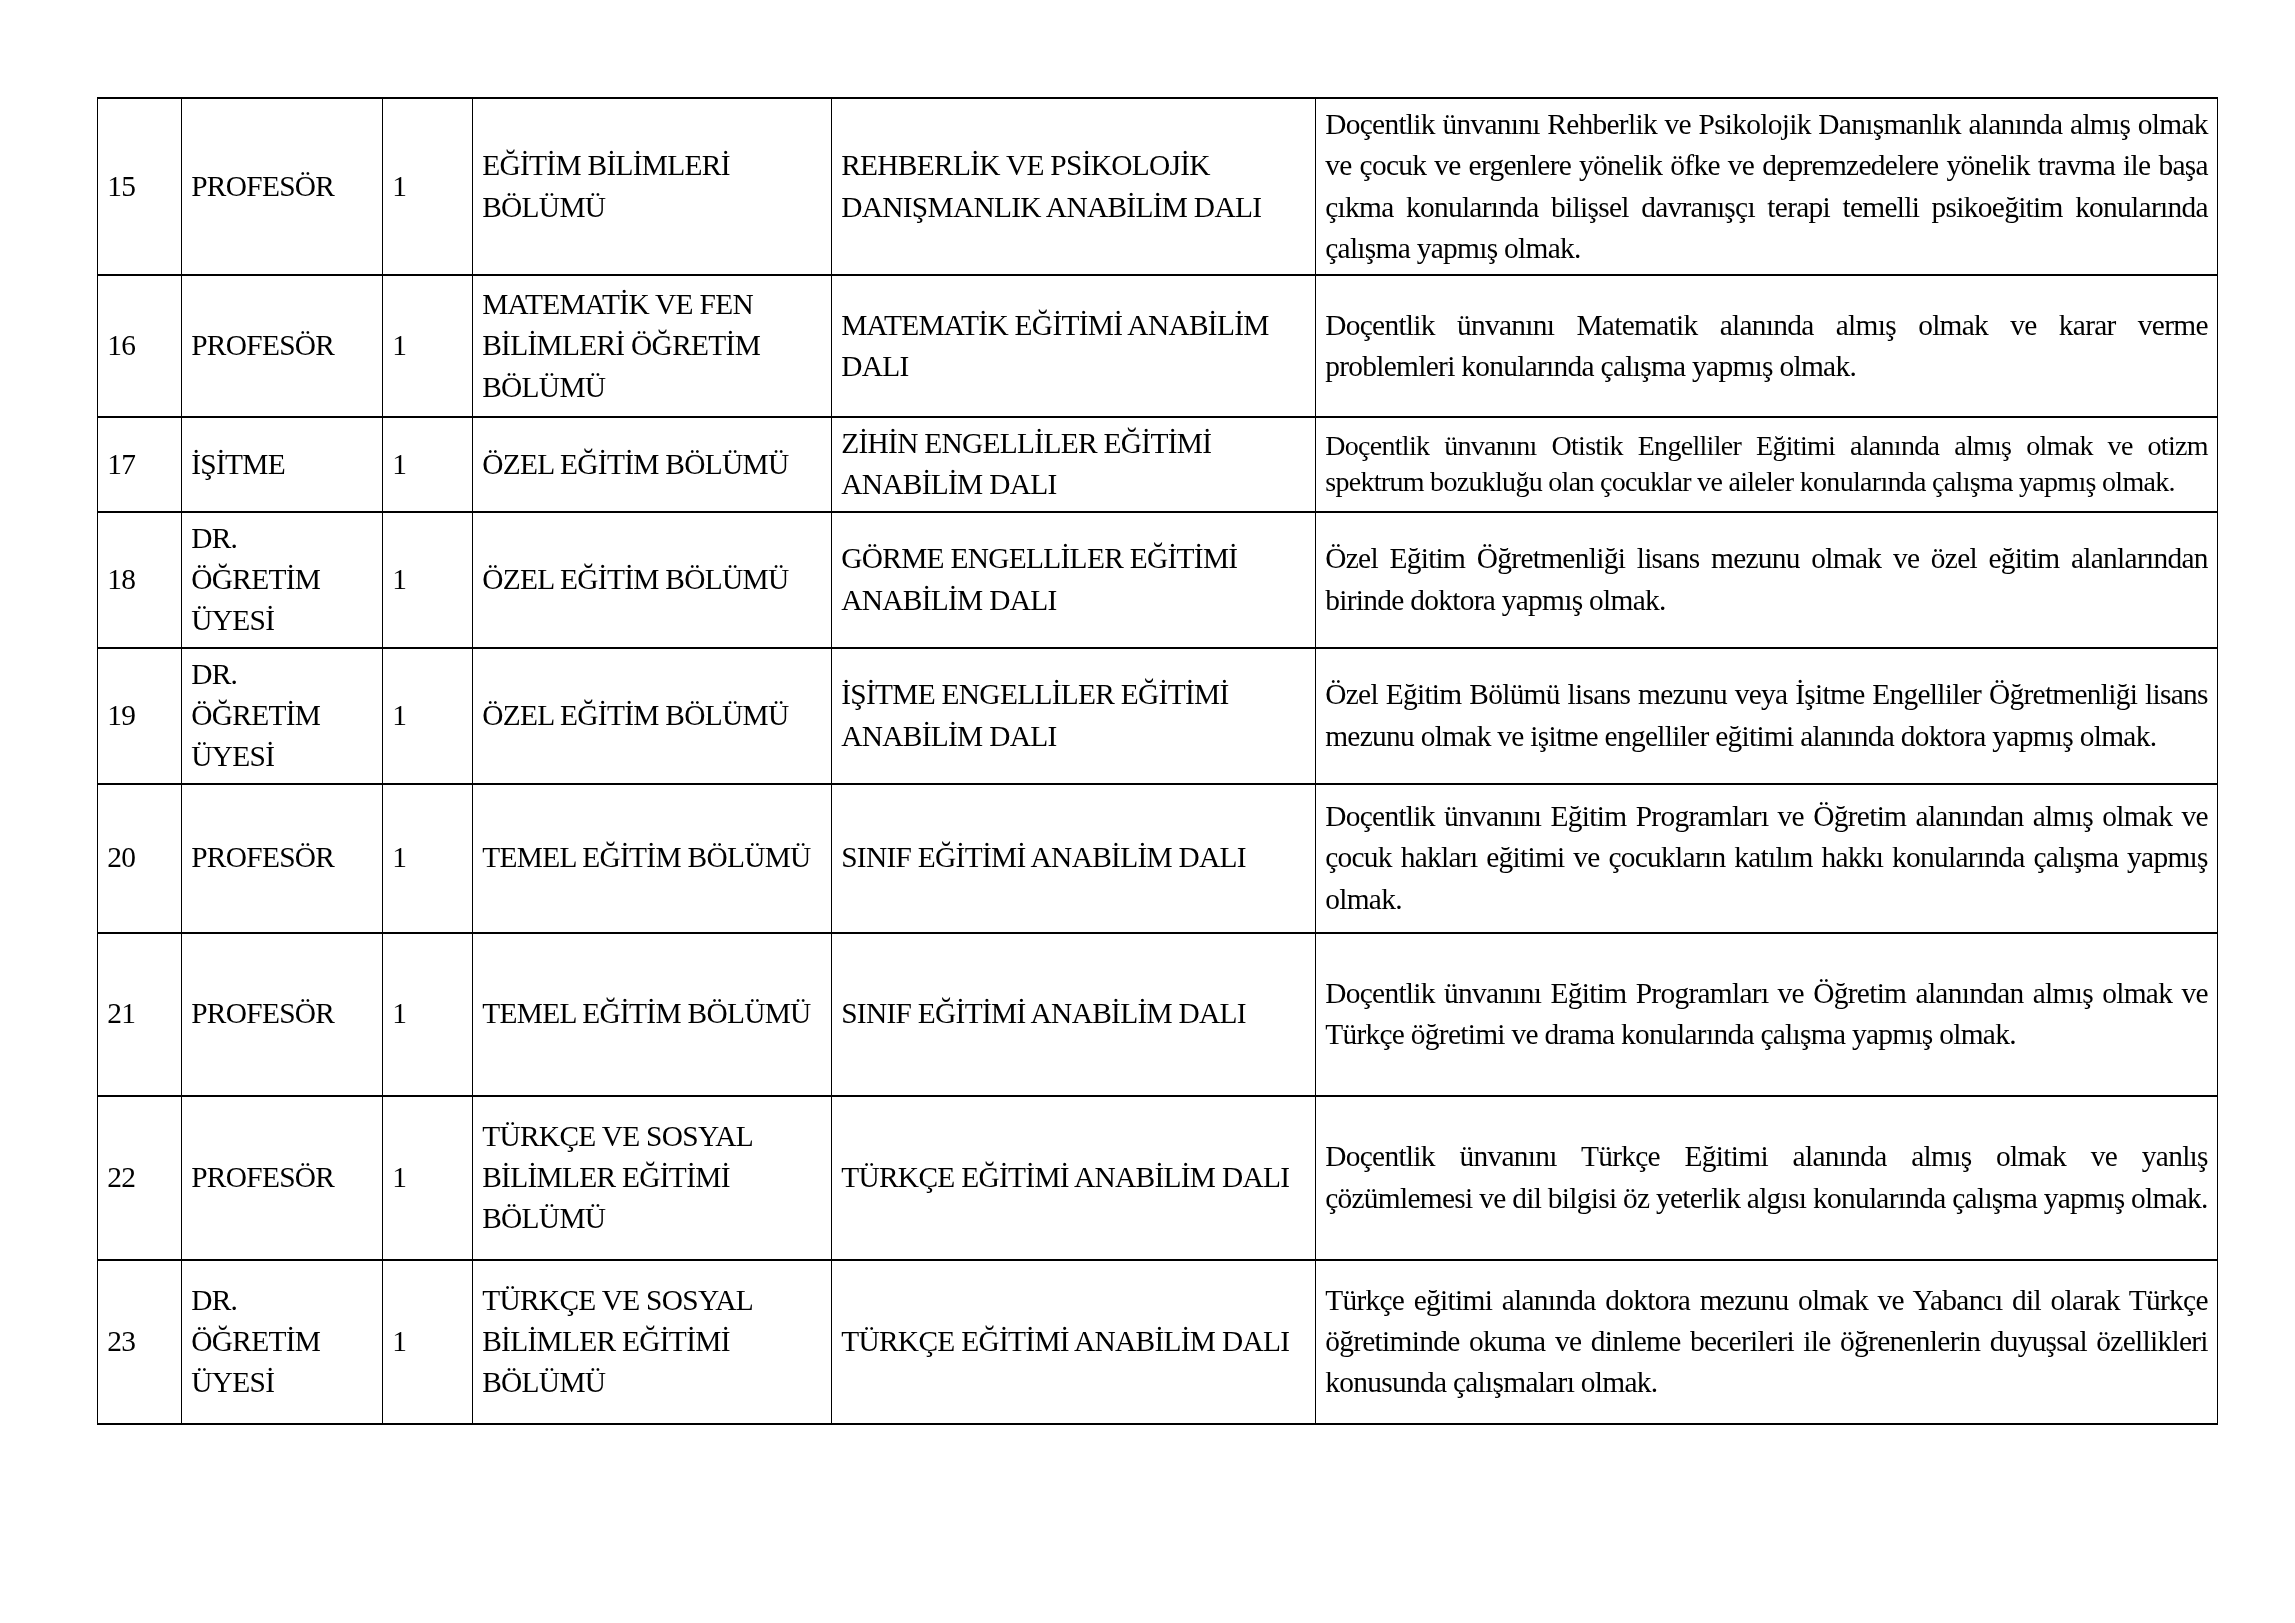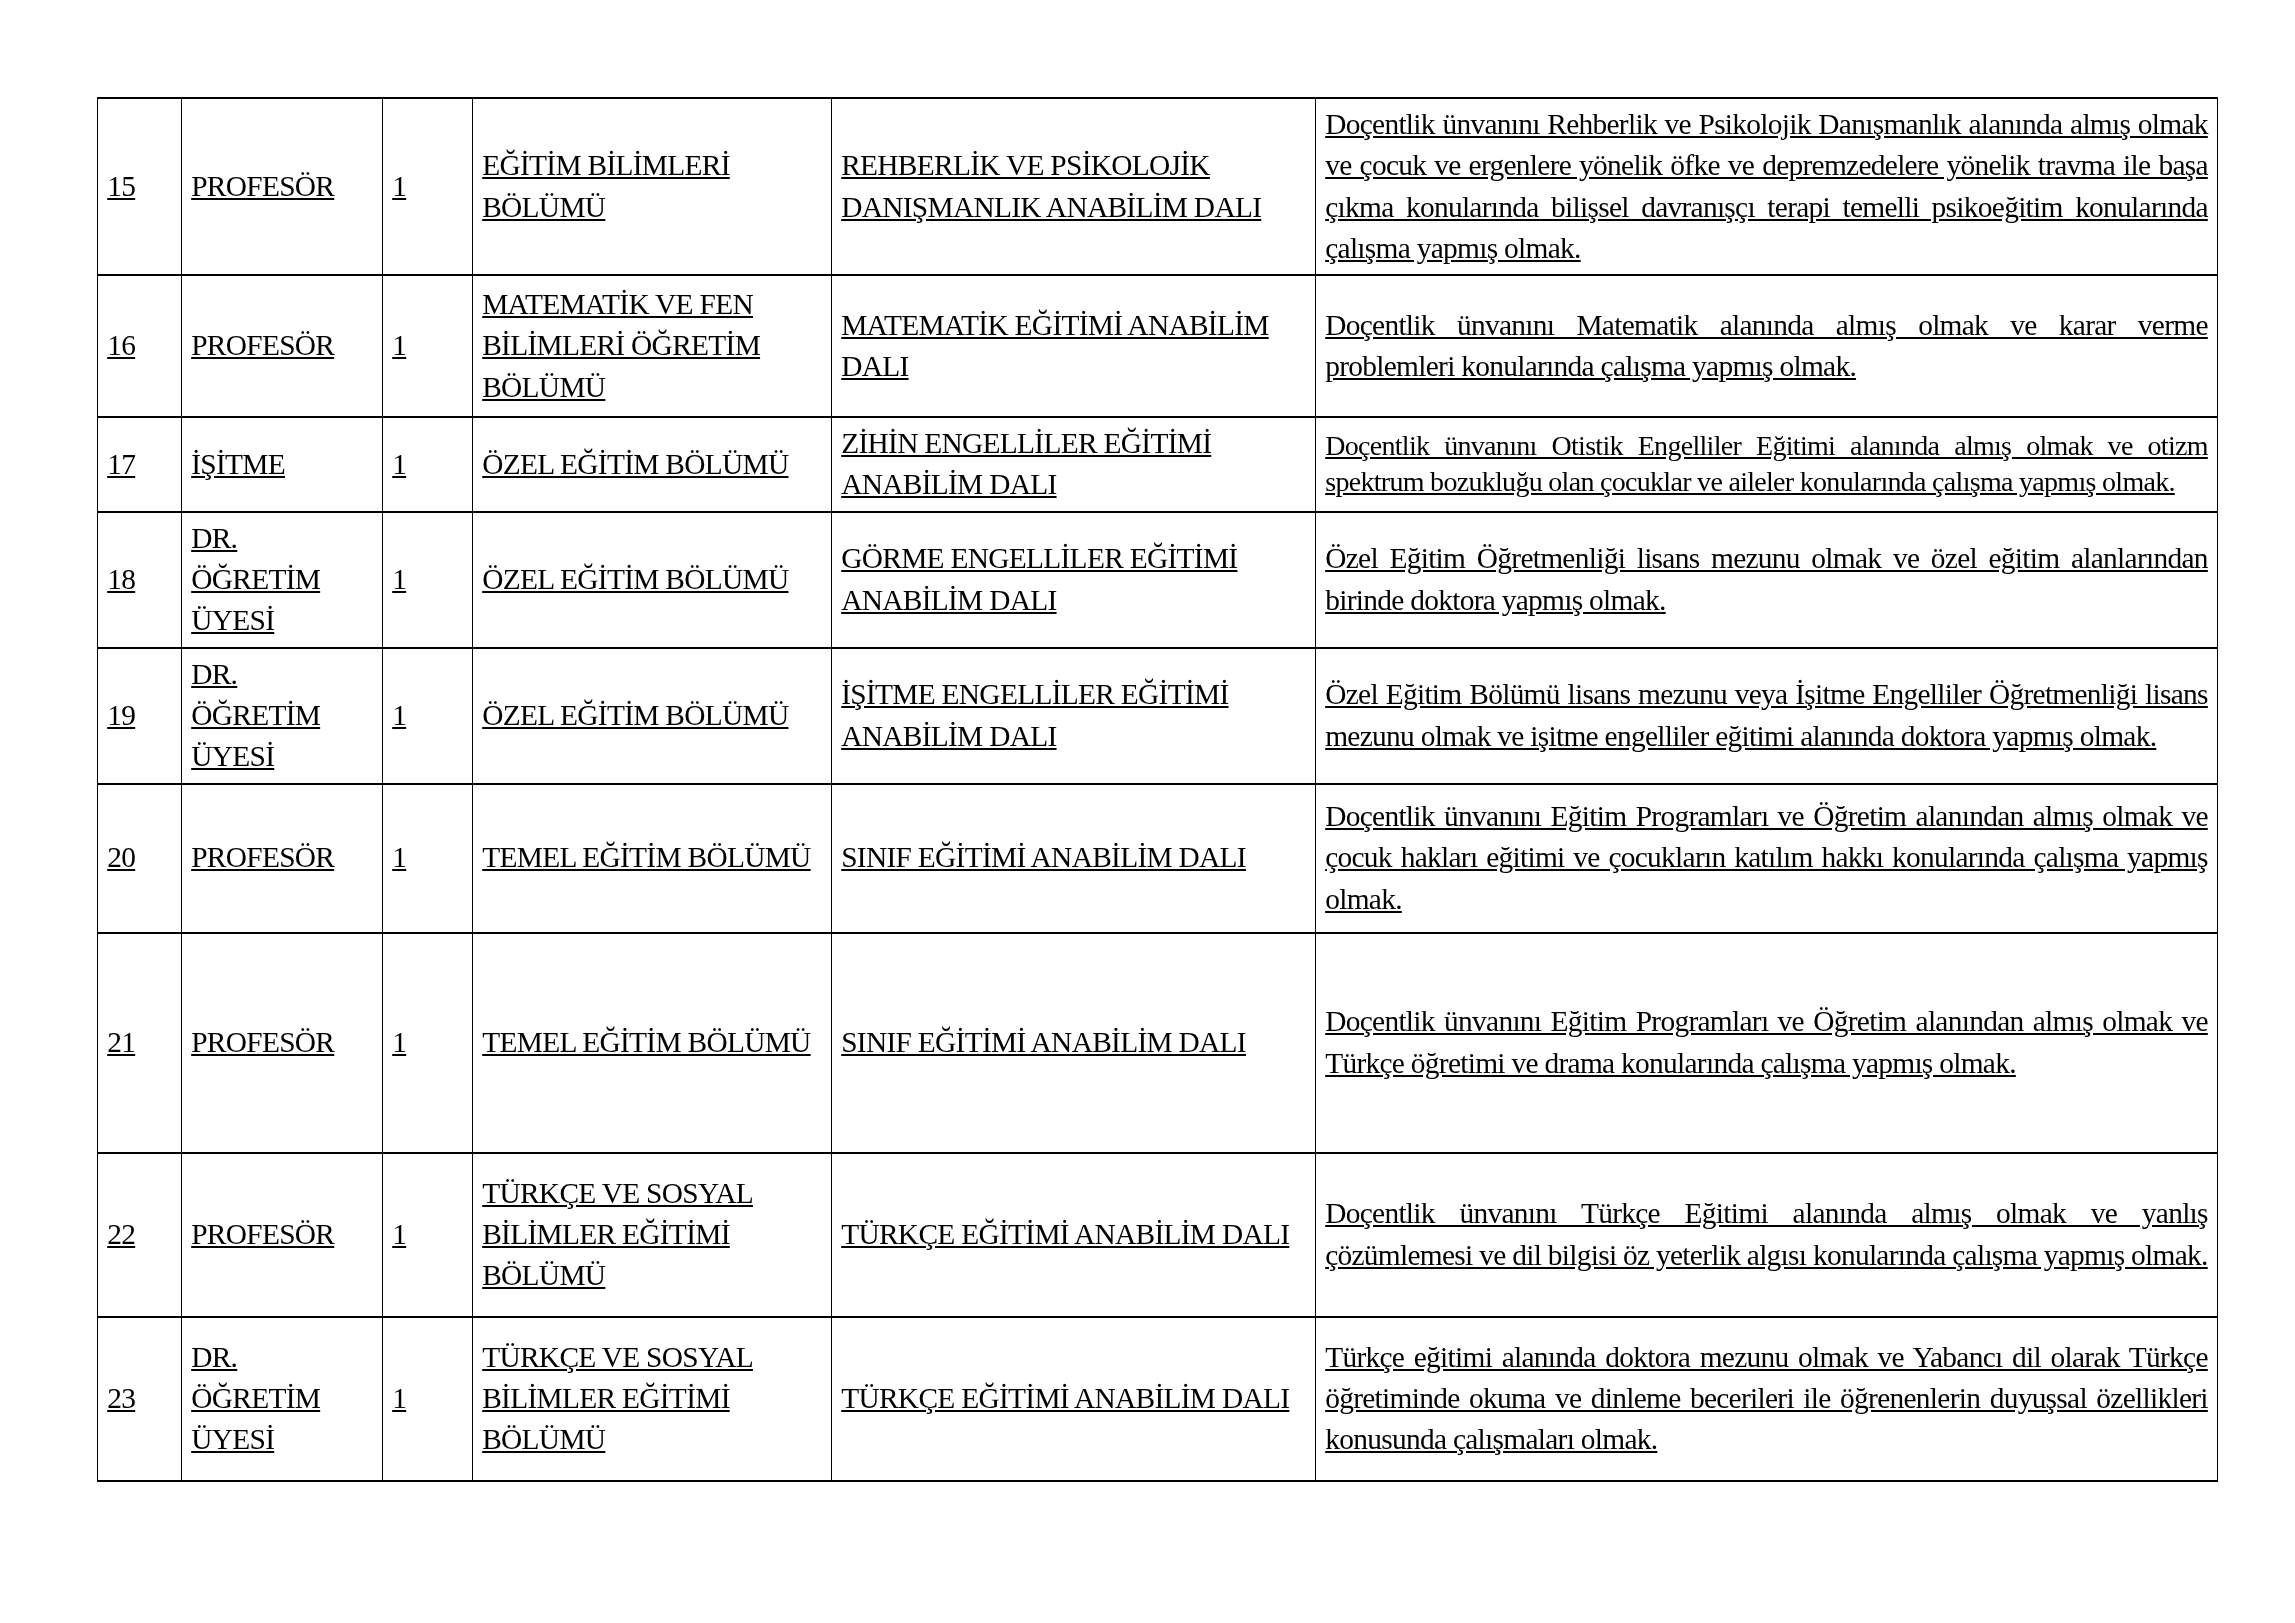--- a/index.html
+++ b/index.html
@@ -28,21 +28,20 @@
     border-left: 1.3px solid #000;
     border-right: 1.3px solid #000;
     border-top: 2.6px solid #000;
     border-bottom: 2.6px solid #000;
     vertical-align: middle;
     font-size: 29.4px;
     line-height: 1.4;
     letter-spacing: -0.7px;
     padding: 5.2px 9.2px;
     overflow: hidden;
-    text-decoration: underline;
   }
   
   col.c-no   { width: 84px; }
   col.c-ttl  { width: 201px; }
   col.c-cnt  { width: 90px; }
   col.c-dep  { width: 359px; }
   col.c-div  { width: 484px; }
   col.c-req  { width: 902px; }
 
   td.no, td.cnt {
@@ -58,21 +57,21 @@
     line-height: 1.32;
     padding: 6.5px 11.8px 6.5px 10.5px;
   }
   
   tr:nth-child(1) { height: 177px; }
   tr:nth-child(2) { height: 142px; }
   tr:nth-child(3) { height: 72px; }
   tr:nth-child(4) { height: 109px; }
   tr:nth-child(5) { height: 136px; }
   tr:nth-child(6) { height: 149px; }
-  tr:nth-child(7) { height: 220px; }
+  tr:nth-child(7) { height: 163px; }
   tr:nth-child(8) { height: 164px; }
   tr:nth-child(9) { height: 164px; }
   
   tr:nth-child(3) td.req {
     font-size: 28px;
     line-height: 1.3;
     margin-top: 8px;
   }
 </style>
 </head>

